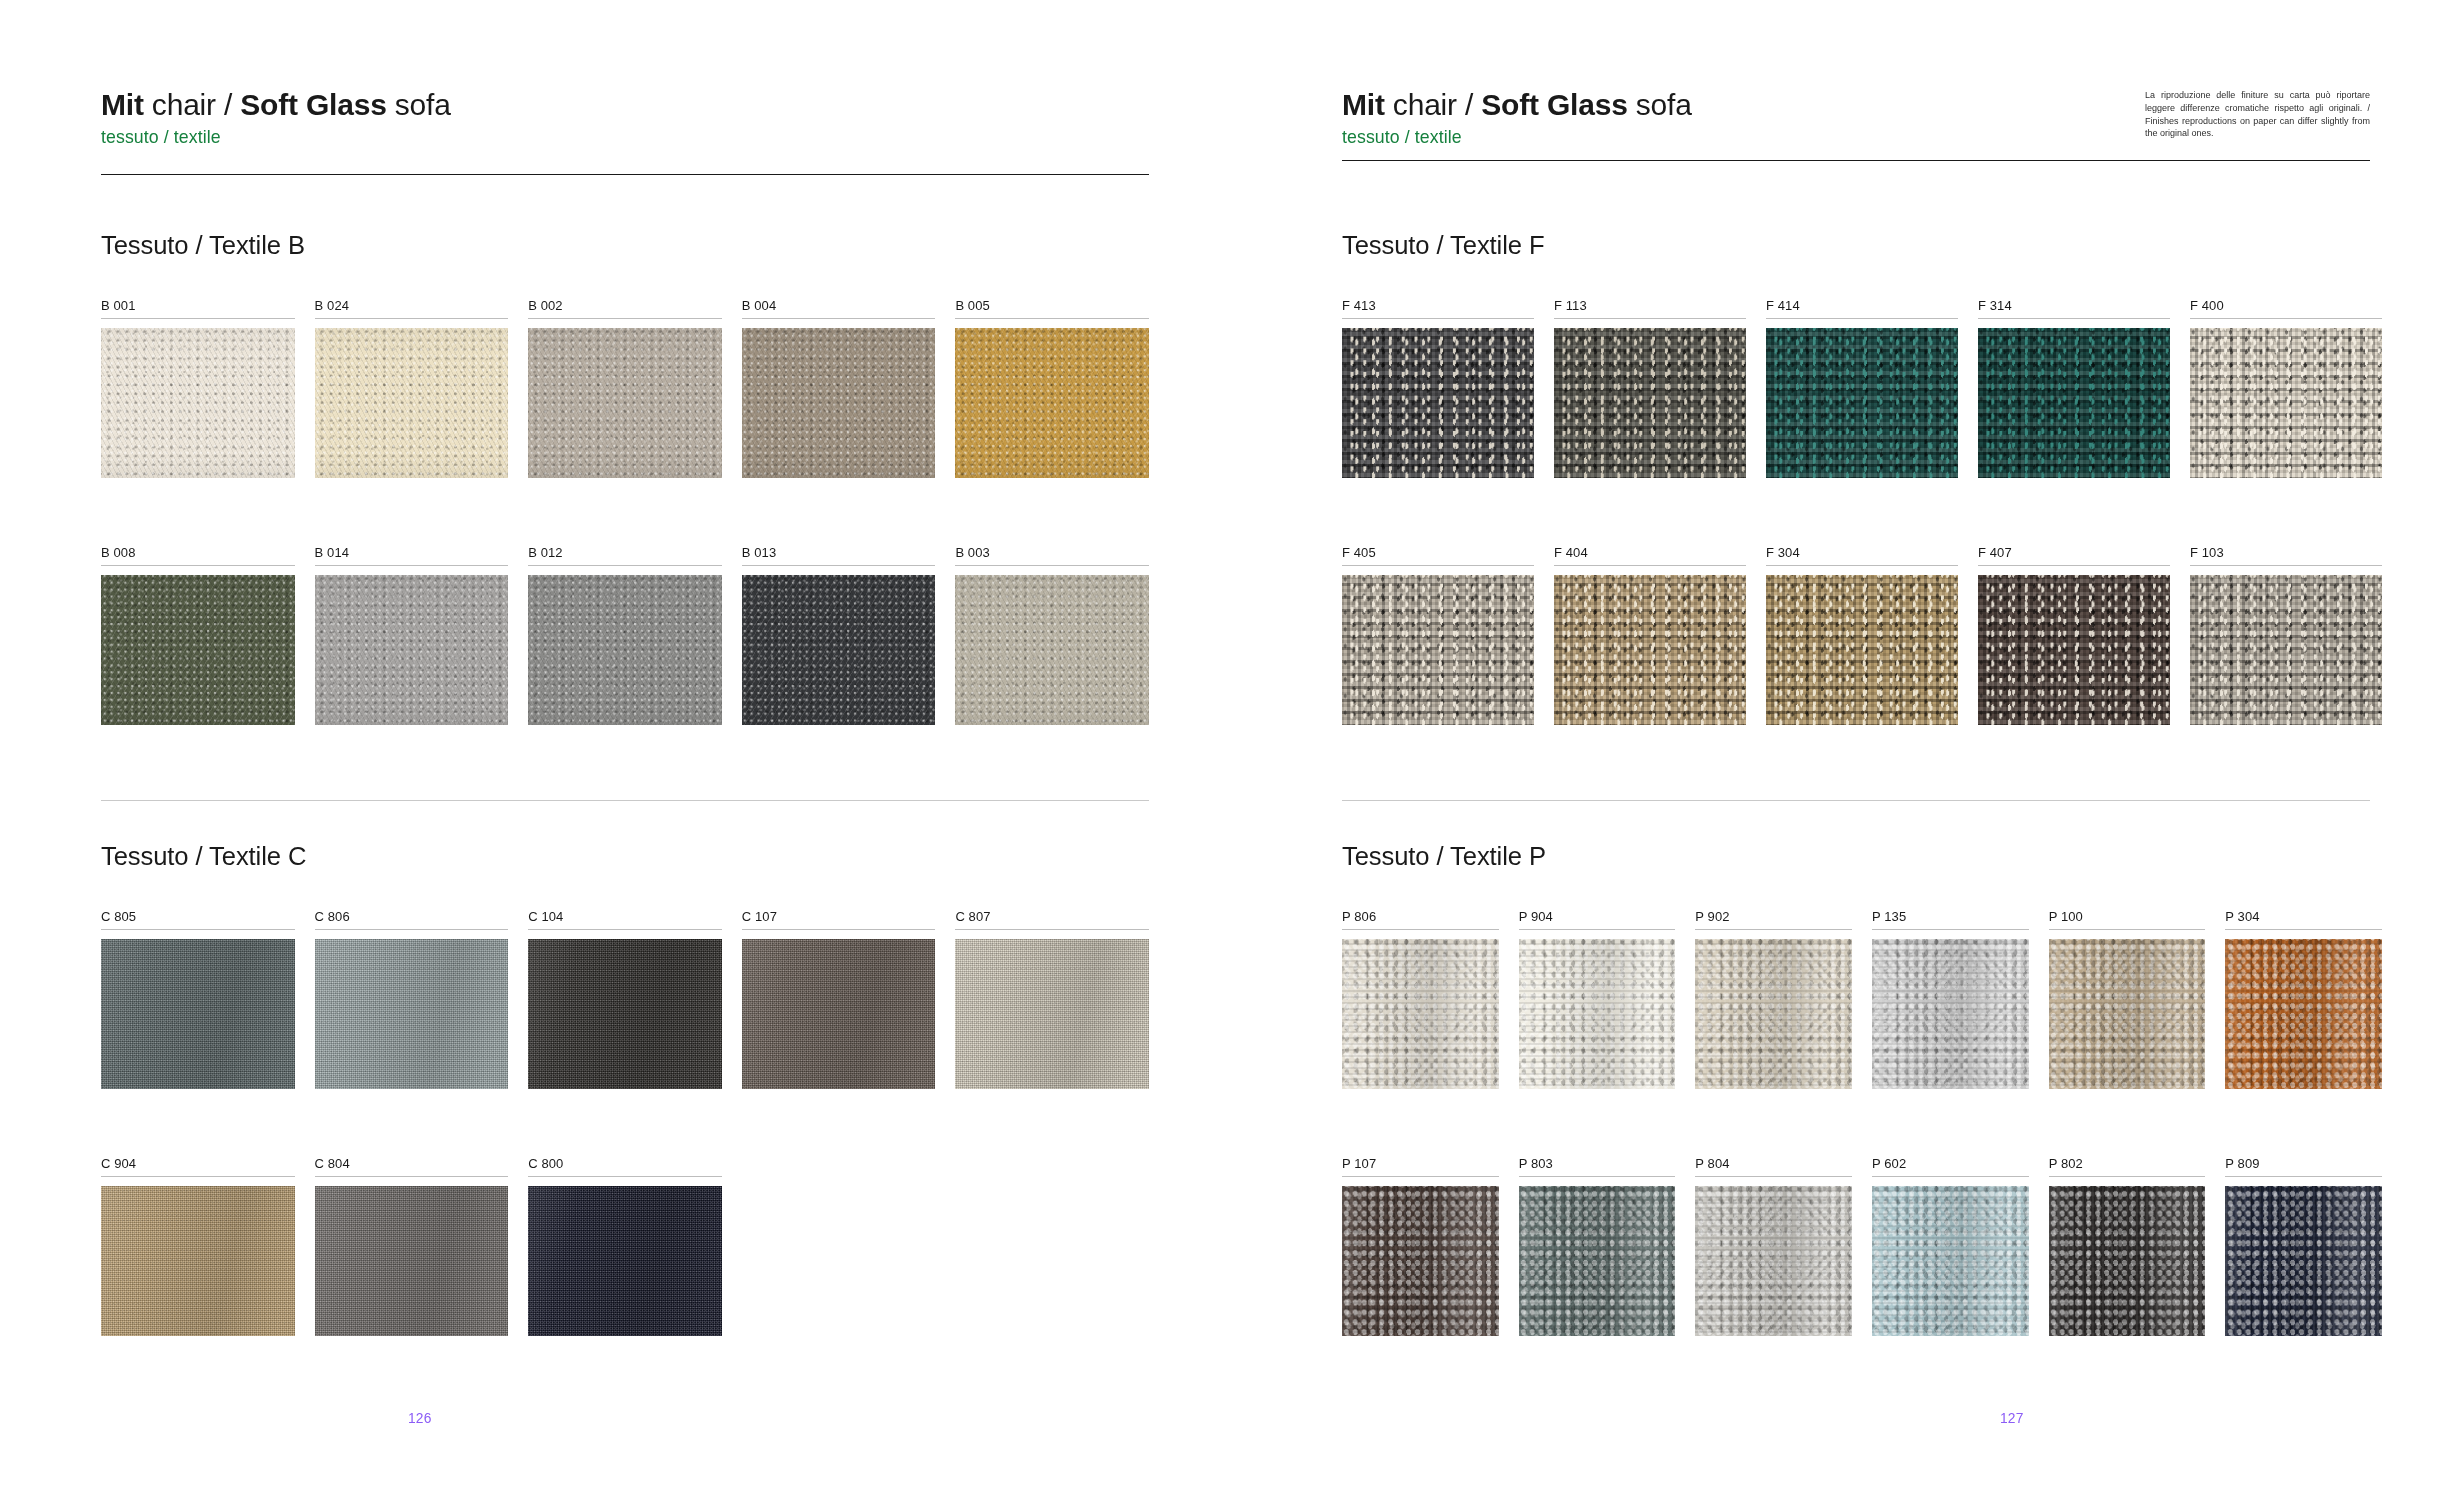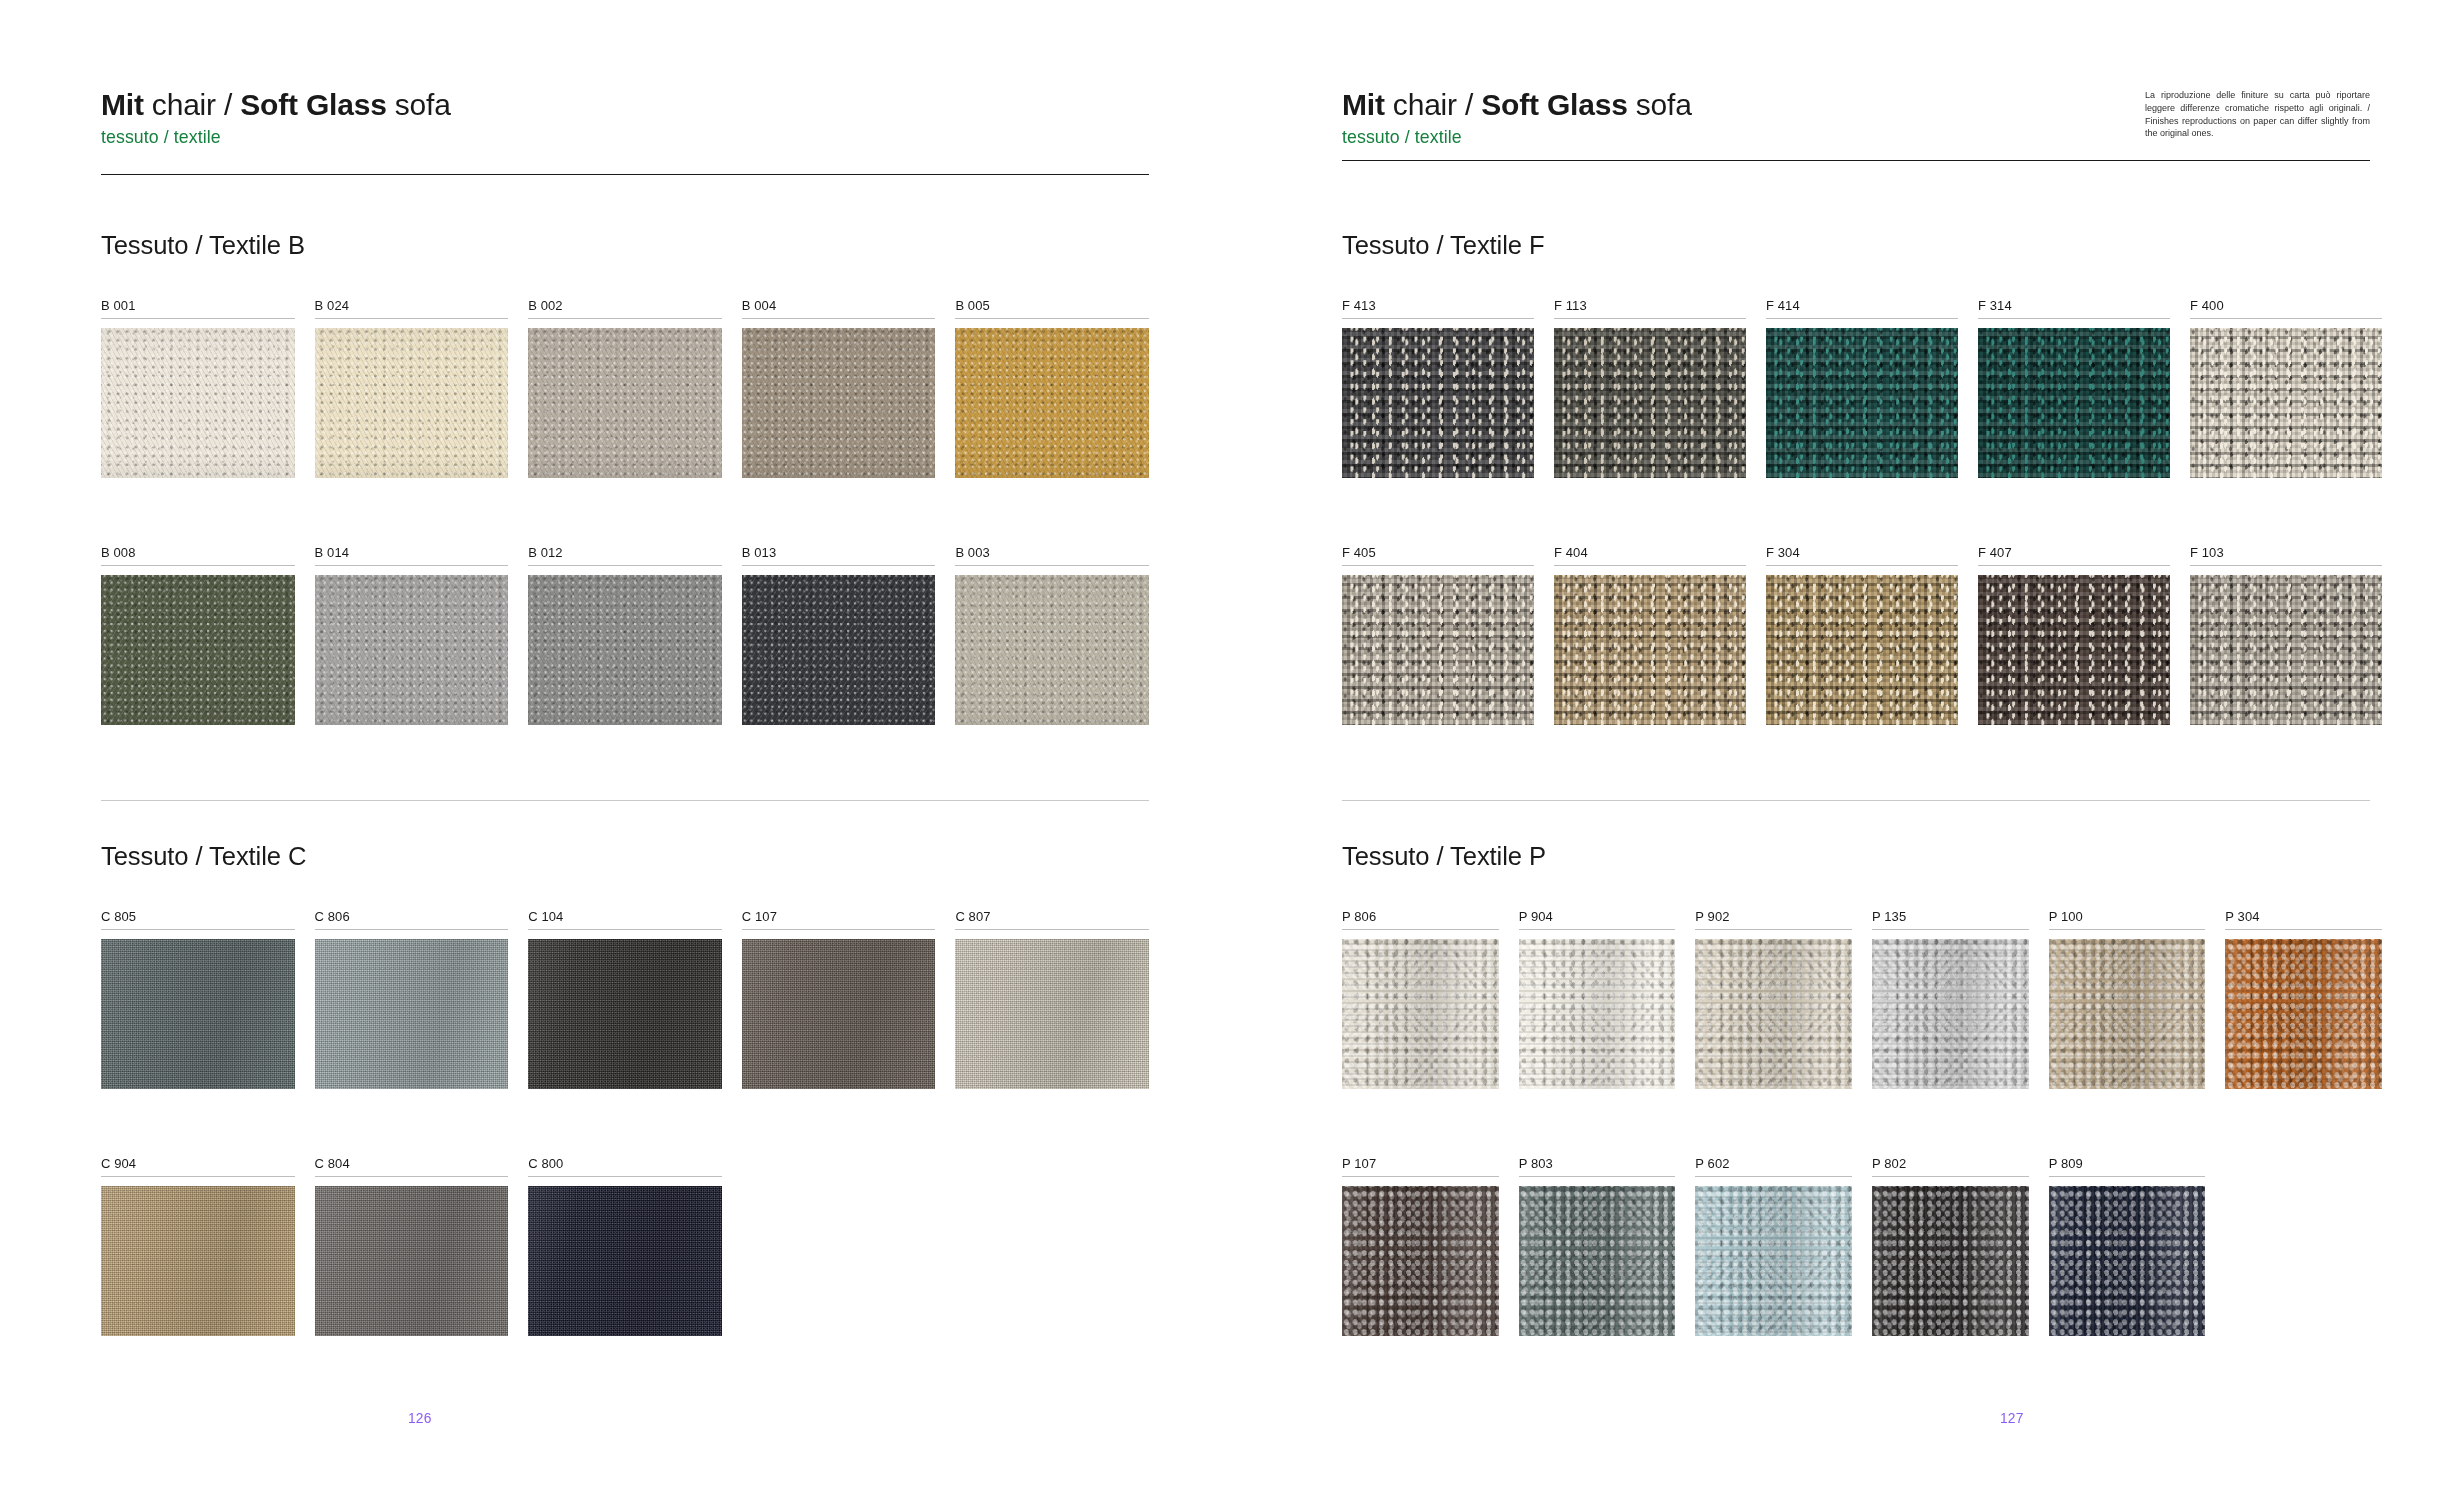--- a/index.html
+++ b/index.html
@@ -559,20 +559,29 @@
           <div class="cell">
             <div class="swatch-label">P 803</div>
             <div class="swatch-rule"></div>
             <div class="swatch" style="background-color: rgb(91, 106, 104);">
               <div class="tex tex-pebble"></div>
               <div class="tex tex-pebble2"></div>
               <div class="tex tex-sheen"></div>
             </div>
           </div>
           <div class="cell">
+            <div class="swatch-label">P 804</div>
+            <div class="swatch-rule"></div>
+            <div class="swatch" style="background-color: rgb(194, 192, 186);">
+              <div class="tex tex-pebble"></div>
+              <div class="tex tex-pebble2"></div>
+              <div class="tex tex-sheen"></div>
+            </div>
+          </div>
+          <div class="cell">
             <div class="swatch-label">P 602</div>
             <div class="swatch-rule"></div>
             <div class="swatch" style="background-color: rgb(168, 196, 202);">
               <div class="tex tex-pebble"></div>
               <div class="tex tex-pebble2"></div>
               <div class="tex tex-sheen"></div>
             </div>
           </div>
           <div class="cell">
             <div class="swatch-label">P 802</div>

